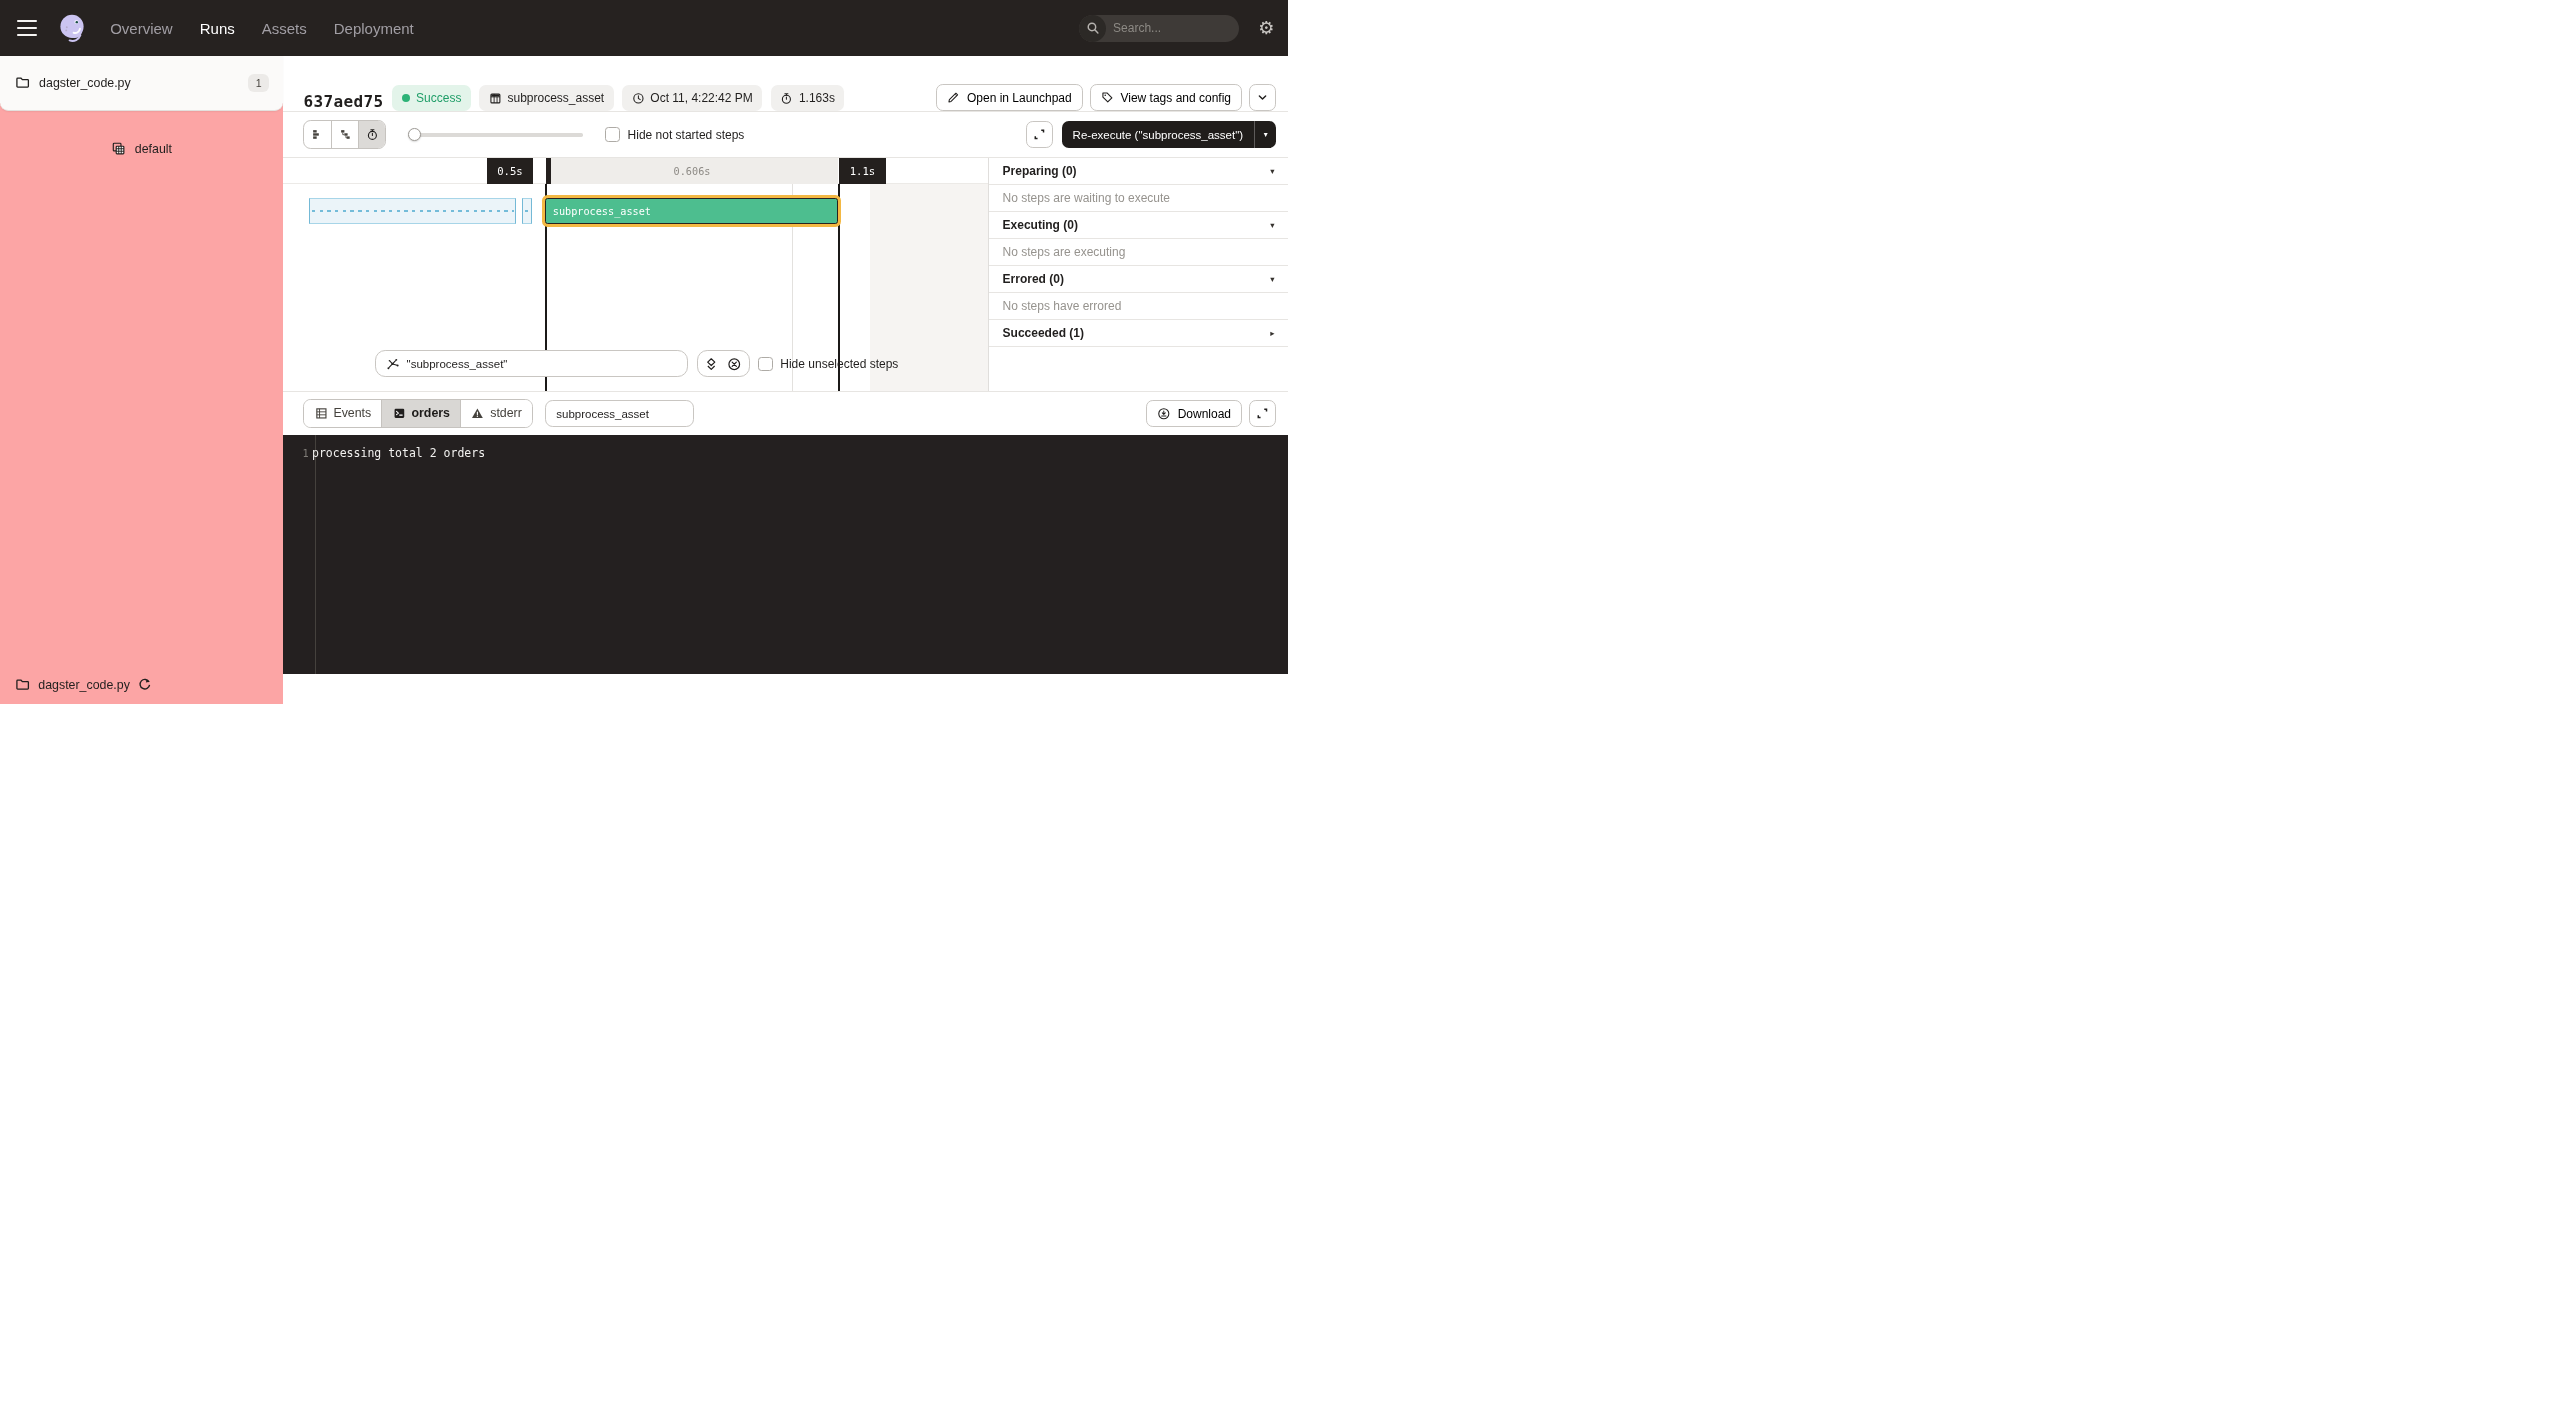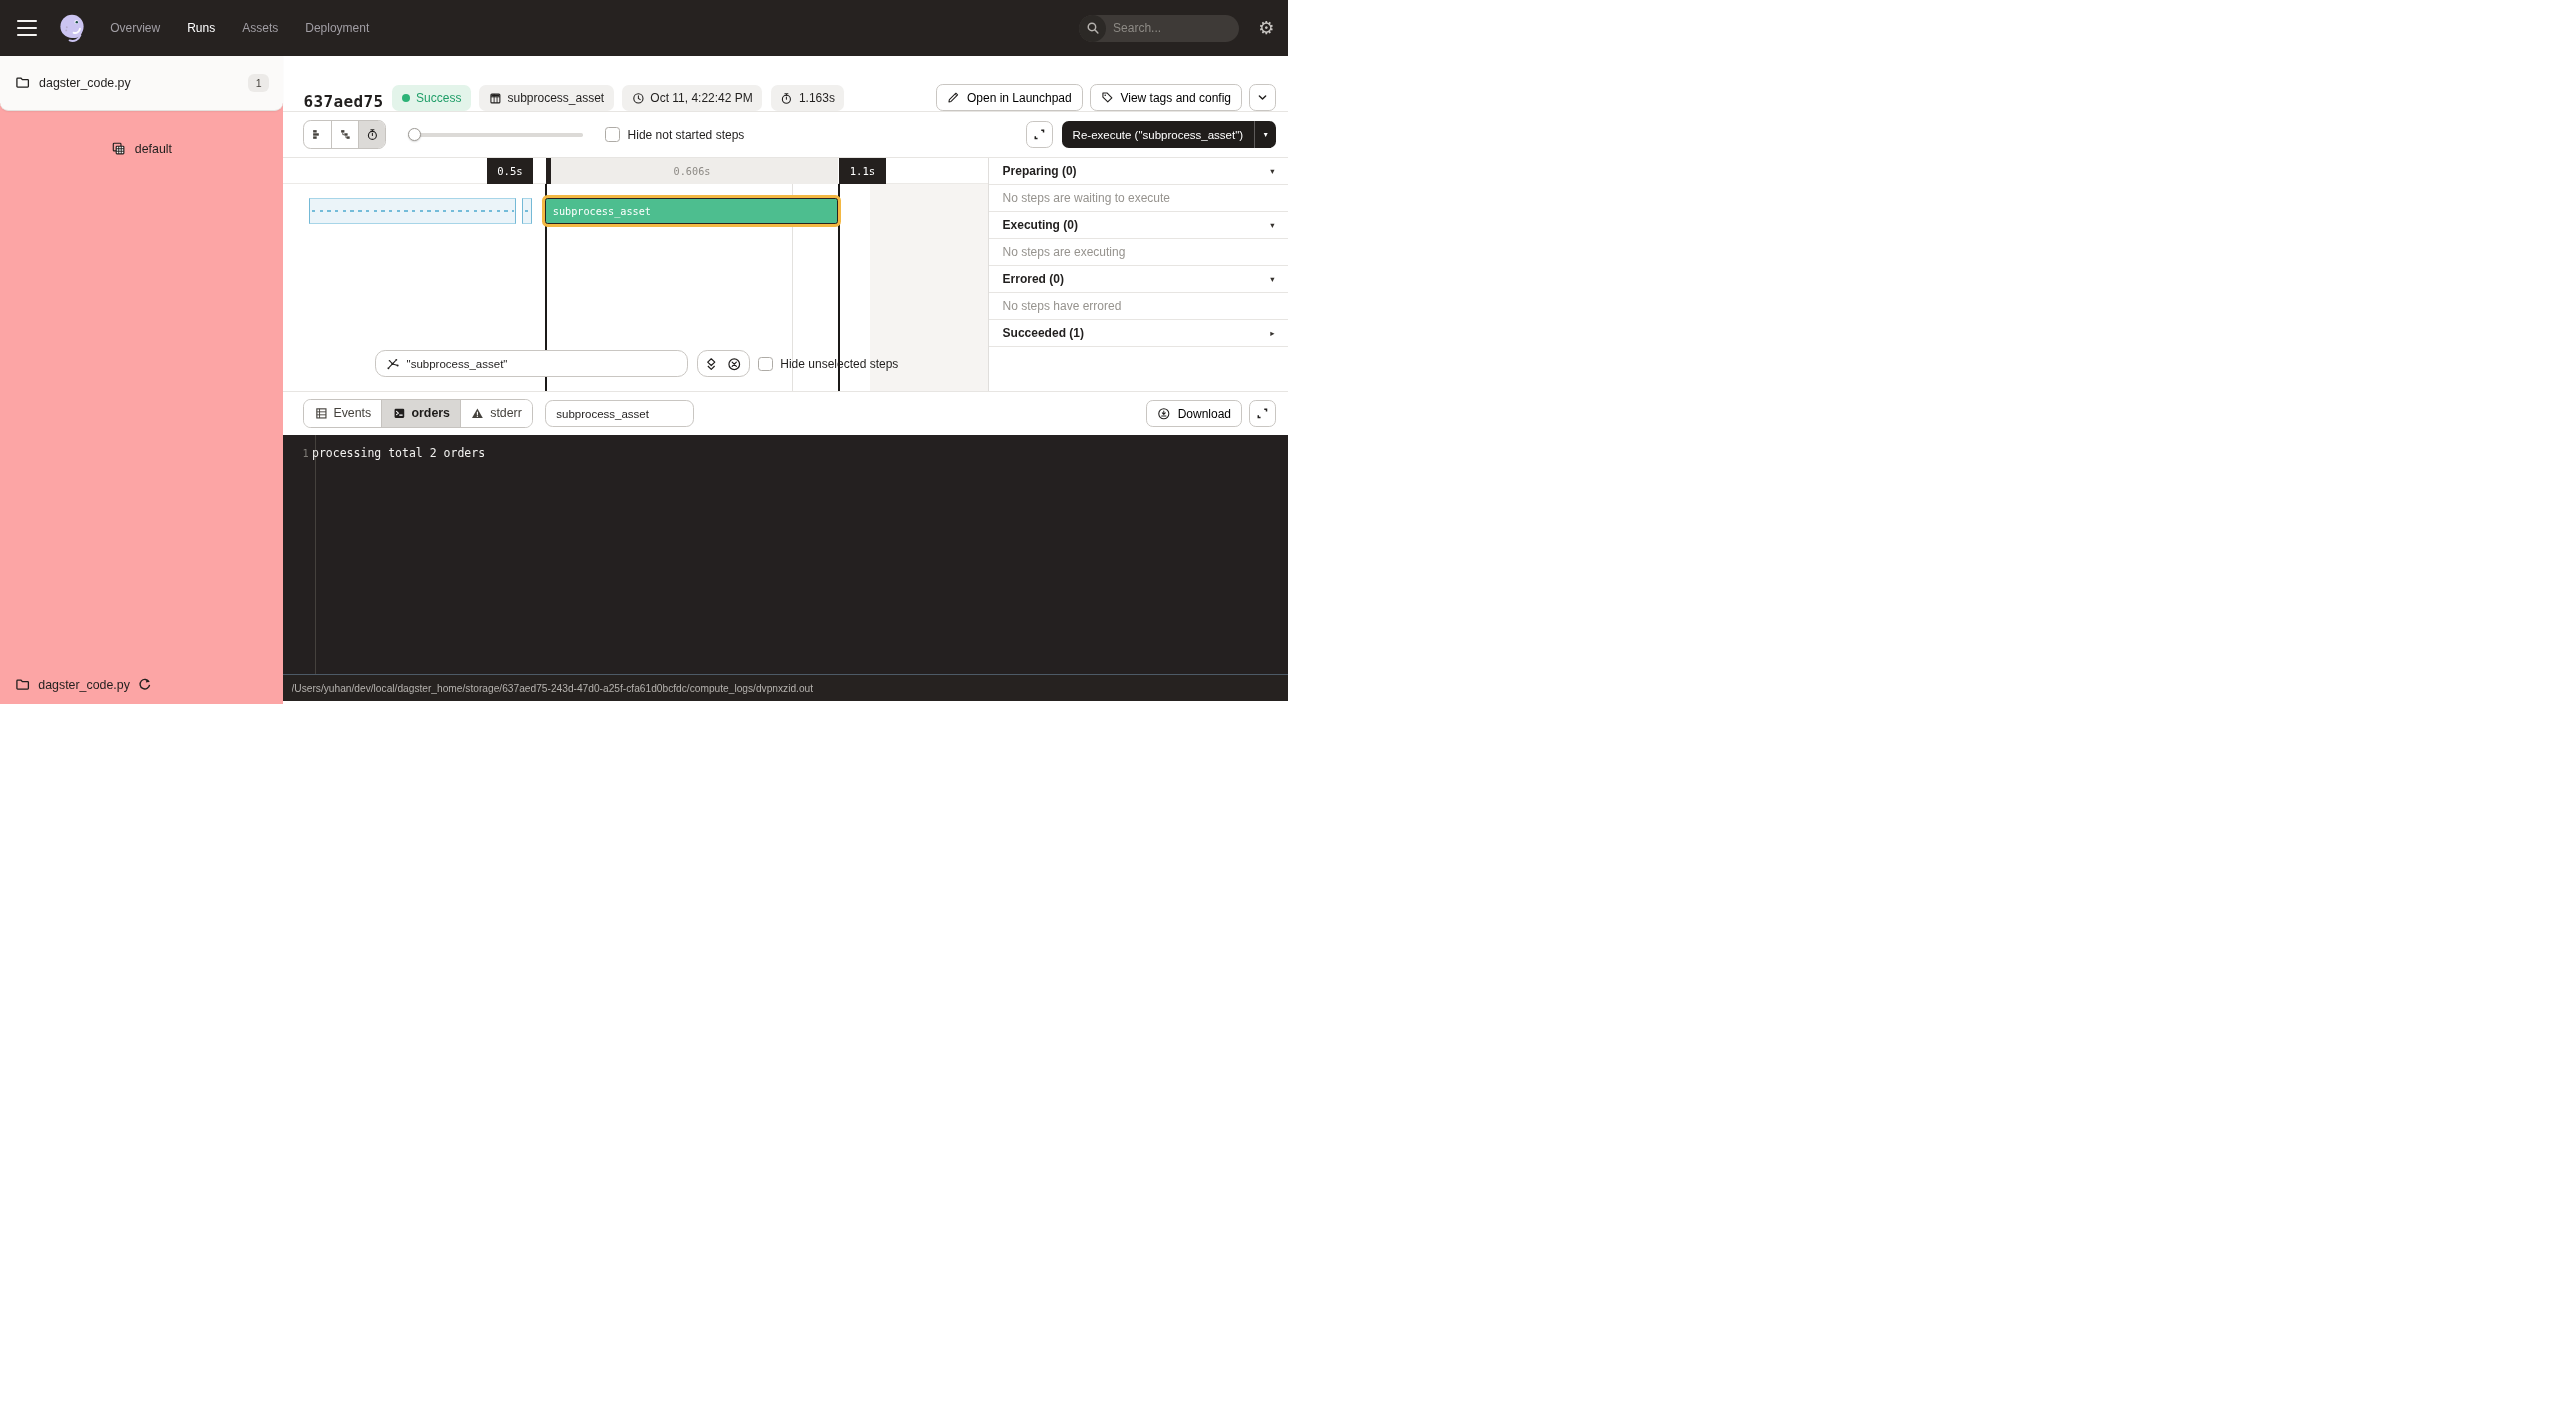--- a/index.html
+++ b/index.html
@@ -7,21 +7,21 @@
   body { font-family:"Liberation Sans", sans-serif; background:#fff; color:#211f1e; }
   .mono { font-family:"DejaVu Sans Mono", monospace; }
   svg { display:block; }
 
   
   .nav { height:56px; background:#262220; display:flex; align-items:center; padding:0 13.6px 0 17px; }
   .hamburger { width:25.6px; height:25.6px; display:flex; flex-direction:column; justify-content:center; gap:4.3px; cursor:pointer; margin-right:13.6px; }
   .hamburger span { display:block; height:2.6px; width:20.4px; background:#f5f4f2; border-radius:0.9px; }
   .logo { width:32px; height:32px; margin-right:22px; }
   .nav-links { display:flex; gap:27px; align-items:center; }
-  .nav-link { font-size:12px; color:#a19ea4; cursor:pointer; }
+  .nav-link { font-size:15px; color:#a19ea4; cursor:pointer; }
   .nav-link.active { color:#ffffff; font-weight:400; }
   .nav-right { margin-left:auto; display:flex; align-items:center; gap:19px; }
   .search { width:160px; height:27px; background:#3e3a37; border-radius:13.6px; display:flex; align-items:center; overflow:hidden; }
   .search-icon-wrap { width:27px; height:27px; border-radius:50%; background:#2c2926; display:flex; align-items:center; justify-content:center; flex:none; }
   .search-input { flex:1; background:transparent; border:none; outline:none; color:#e8e6e3; font-size:12px; padding:0 5.1px 0 6.8px; }
   .search-input::placeholder { color:#8d8a85; }
   .gear { font-size:18px; color:#c9c6c2; cursor:pointer; line-height:1; }
 
   
   .body { display:flex; height:648px; }
@@ -405,19 +405,16 @@
         </button>
       </div>
     </div>
 
     <div class="log-area">
       <div class="log-gutter-line"></div>
       <div class="log-linenum mono">1</div>
       <div class="log-text mono">processing total 2 orders</div>
     </div>
 
-    <div class="path-bar">
-      <span class="path-text">/Users/yuhan/dev/local/dagster_home/storage/637aed75-243d-47d0-a25f-cfa61d0bcfdc/compute_logs/dvpnxzid.out</span>
-    </div>
 
   </main>
 </div>
 
 
 </body></html>

